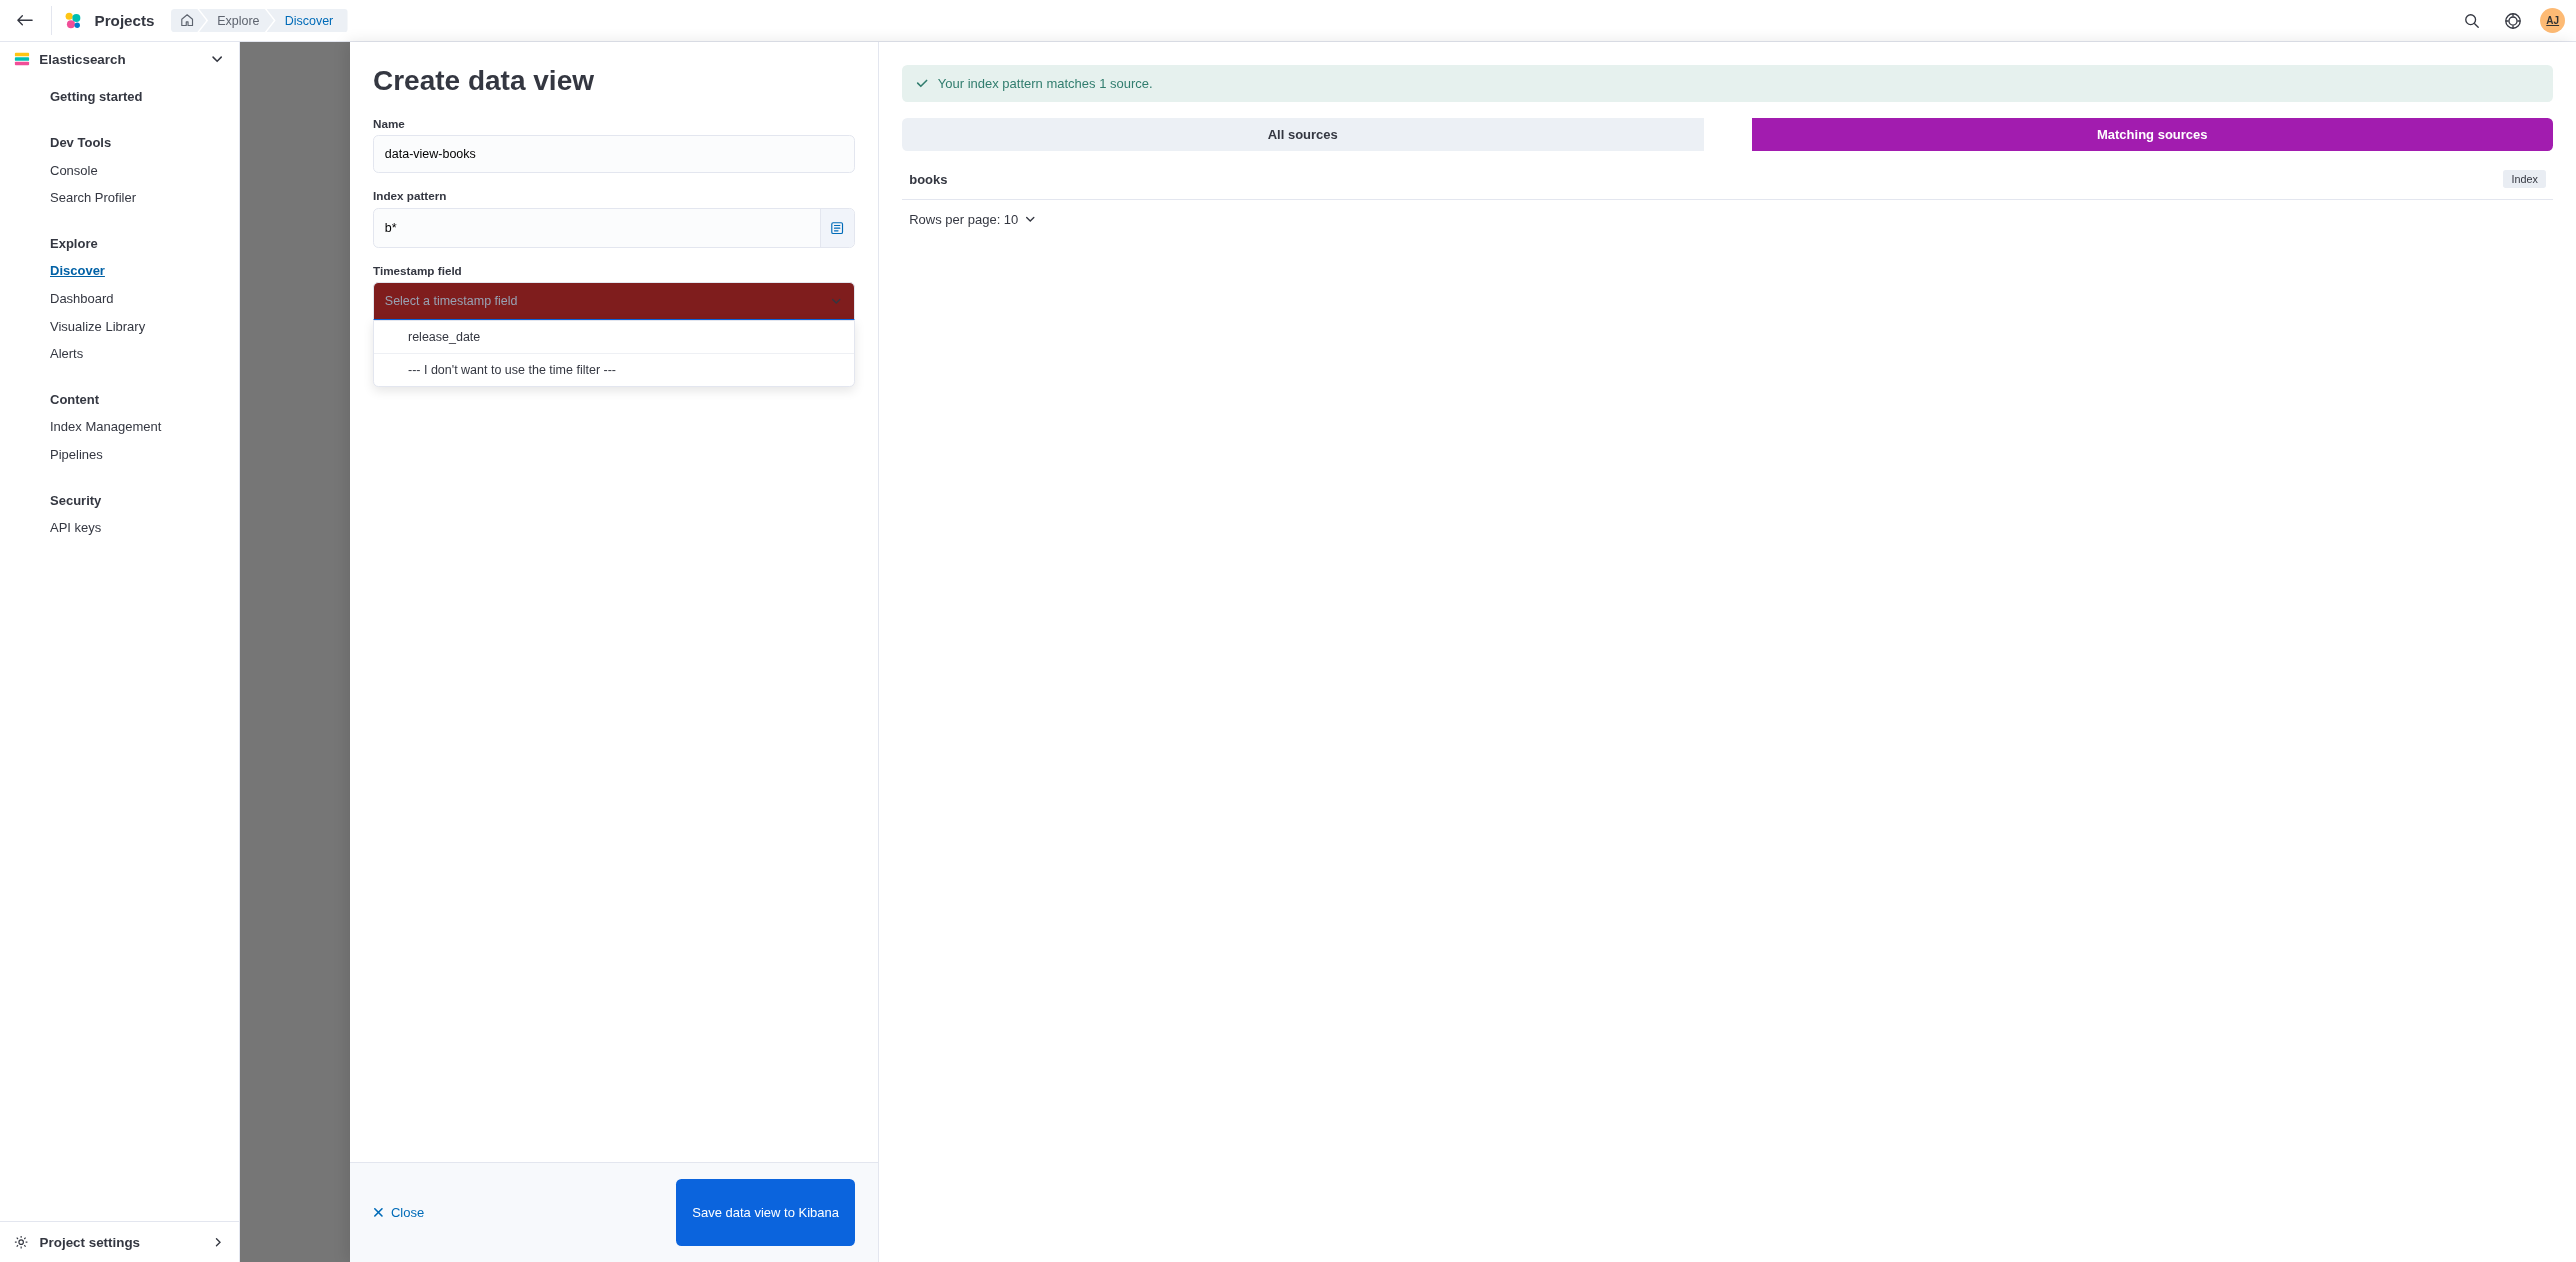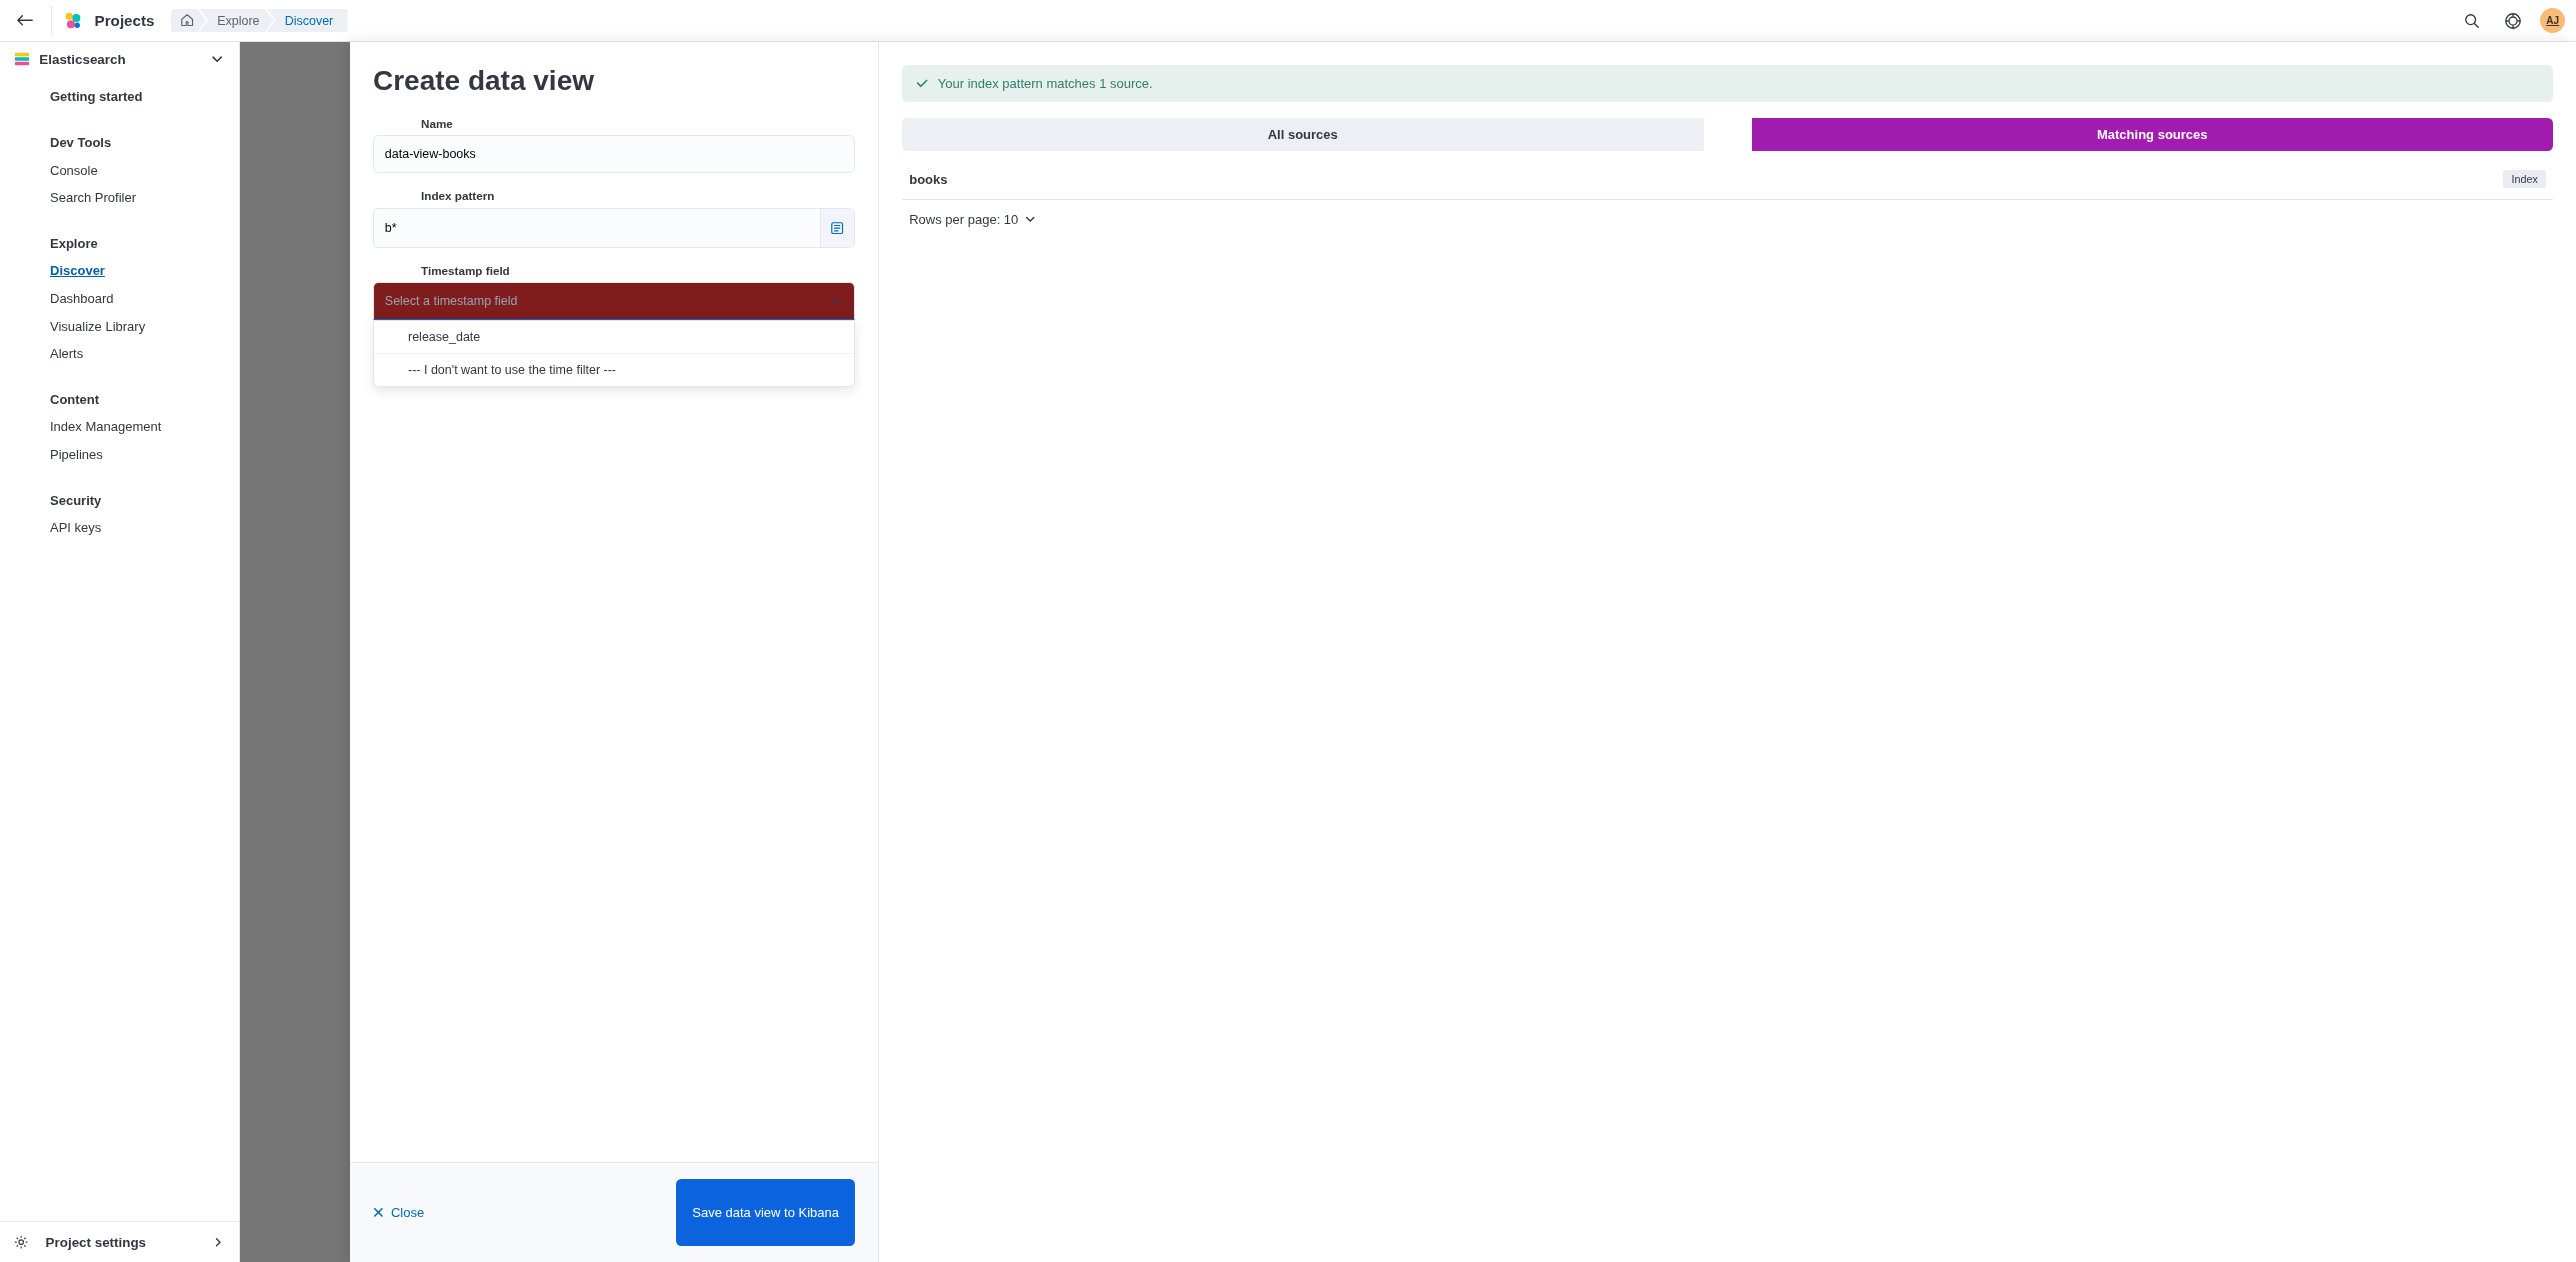--- a/index.html
+++ b/index.html
@@ -29,34 +29,34 @@
     .sidebar { width: 240px; border-right: 0.9px solid #e3e6ef; display: flex; flex-direction: column; }
     .sidebar-header { display: flex; align-items: center; padding: 9px 14.3px; gap: 9px; }
     .es-icon { width: 16px; height: 16px; }
     .sidebar-title { font-size: 13.4px; font-weight: 700; flex: 1; }
     .chevron-icon { width: 14.3px; height: 14.3px; }
     .sidebar-content { flex: 1; padding: 7.2px 0; overflow-y: auto; }
     .sidebar-item { padding: 6.3px 14.3px 6.3px 50px; cursor: pointer; font-size: 13px; color: #343741; }
     .sidebar-item.bold { font-weight: 700; padding-left: 50px; }
     .sidebar-item.section { font-weight: 700; padding-left: 50px; margin-top: 18px; }
     .sidebar-item.active { color: #0061a6; text-decoration: underline; font-weight: 600; }
-    .sidebar-footer { border-top: 0.9px solid #e3e6ef; padding: 12.5px 14.3px; display: flex; align-items: center; gap: 17px; cursor: pointer; justify-content: flex-end; }
+    .sidebar-footer { border-top: 0.9px solid #e3e6ef; padding: 12.5px 14.3px; display: flex; align-items: center; gap: 11px; cursor: pointer; justify-content: flex-end; }
     .sidebar-footer-label { font-weight: 700; flex: 1; font-size: 13.4px; }
     
     
     .content-area { flex: 1; position: relative; background: #a9a9a9; }
     .overlay { position: absolute; inset: 0; background: rgba(0,0,0,0.3); }
     
     
     .flyout { position: absolute; top: 0; right: 0; bottom: 0; width: calc(100% - 110px); background: #fff; display: flex; box-shadow: -3.6px 0 14.3px rgba(0,0,0,0.1); }
     .flyout-left { flex: 0 0 529px; border-right: 0.9px solid #e3e6ef; display: flex; flex-direction: column; }
     .flyout-body { flex: 1; padding: 23px 23px 0 23px; overflow: visible; }
     .flyout-title { font-size: 28px; font-weight: 700; margin-bottom: 20px; }
     
-    .form-label { font-size: 11.7px; font-weight: 600; margin-bottom: 5.4px; display: block; margin-left: 48px; }
+    .form-label { font-size: 11.7px; font-weight: 600; margin-bottom: 5.4px; display: block; }
     .form-input { width: 100%; height: 38px; border: 0.9px solid #e3e6ef; border-radius: 5.4px; padding: 0 10.8px; font-size: 12.5px; background: #fbfcfd; }
     .form-input::placeholder { color: #98a2b3; }
     .form-group { margin-bottom: 16px; }
     
     .index-pattern-wrap { display: flex; border: 0.9px solid #e3e6ef; border-radius: 5.4px; overflow: hidden; background: #fbfcfd; }
     .index-pattern-input { flex: 1; height: 38px; border: none; padding: 0 10.8px; font-size: 12.5px; background: transparent; outline: none; }
     .index-pattern-addon { width: 34px; display: flex; align-items: center; justify-content: center; border-left: 0.9px solid #e3e6ef; background: #f1f4fa; }
     
     .select-wrap { position: relative; }
     .select-input { width: 100%; height: 38px; border: 0.9px solid #e3e6ef; border-bottom: 1.8px solid #0b64dd; border-radius: 5.4px 5.4px 0 0; padding: 0 36px 0 10.8px; font-size: 12.5px; background: #7f1d1d; color: #98a2b3; display: flex; align-items: center; cursor: pointer; }

